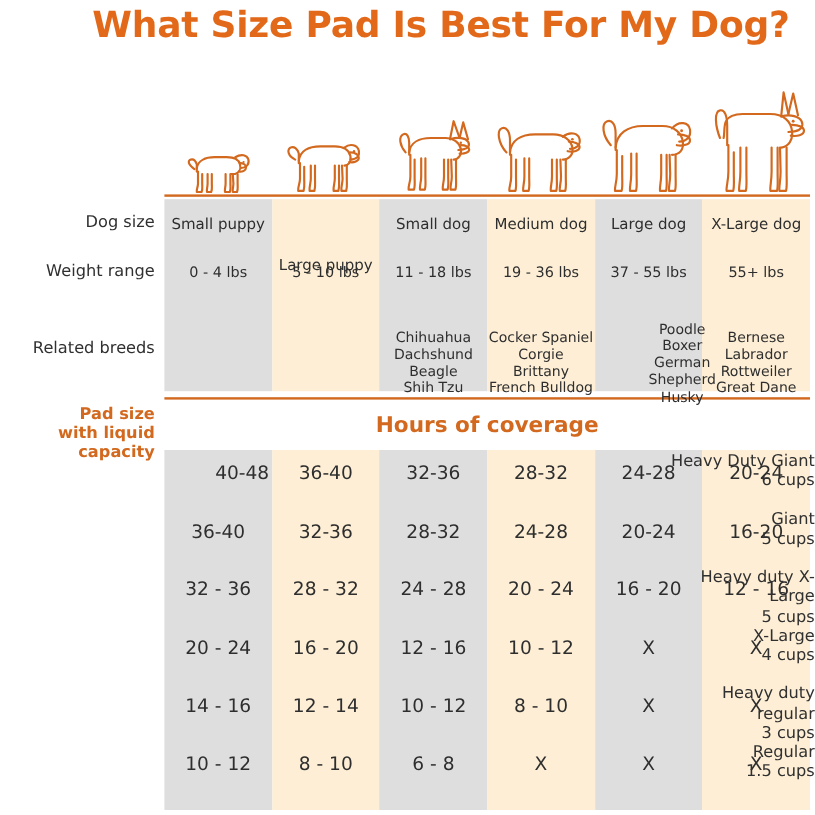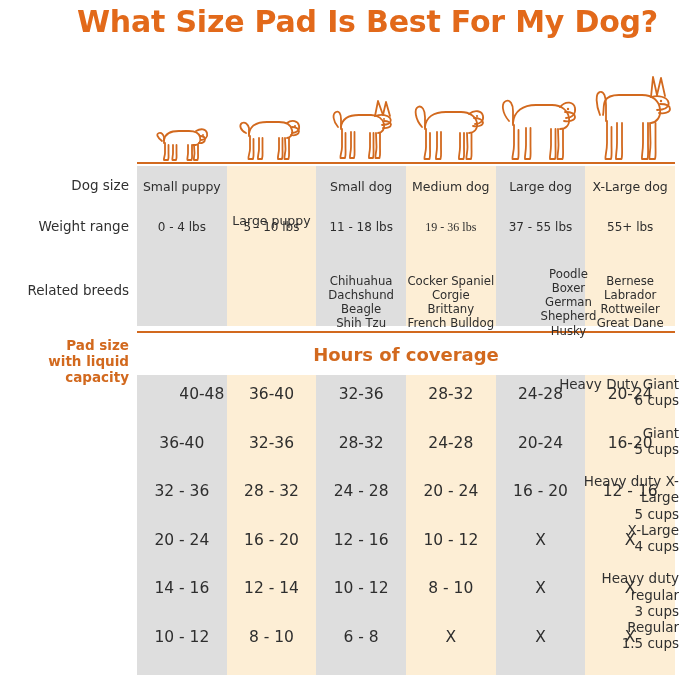--- a/index.html
+++ b/index.html
@@ -254,21 +254,21 @@
     <div class="cell cell-wt" style="left: 226.67px; top: 220px;">5 - 10 lbs</div>
     <div class="cell cell-head" style="left: 316.34px; top: 179px;">Small dog</div>
     <div class="cell cell-wt" style="left: 316.34px; top: 220px;">11 - 18 lbs</div>
     <div class="cell cell-breed" style="left: 316.34px; top: 273.6px;">
       <div>Chihuahua</div>
       <div>Dachshund</div>
       <div>Beagle</div>
       <div>Shih Tzu</div>
     </div>
     <div class="cell cell-head" style="left: 406.01px; top: 179px;">Medium dog</div>
-    <div class="cell cell-wt" style="left: 406.01px; top: 220px; font-family: Liberation Serif, serif;">19 - 36 lbs</div>
+    <div class="cell cell-wt" style="left: 406.01px; top: 220px;">19 - 36 lbs</div>
     <div class="cell cell-breed" style="left: 406.01px; top: 273.6px;">
       <div>Cocker Spaniel</div>
       <div>Corgie</div>
       <div>Brittany</div>
       <div>French Bulldog</div>
     </div>
     <div class="cell cell-head" style="left: 495.68px; top: 179px;">Large dog</div>
     <div class="cell cell-wt" style="left: 495.68px; top: 220px;">37 - 55 lbs</div>
     <div class="cell cell-breed" style="left: 495.68px; top: 266.5px; margin-left: 28px;">
       <div>Poodle</div>

